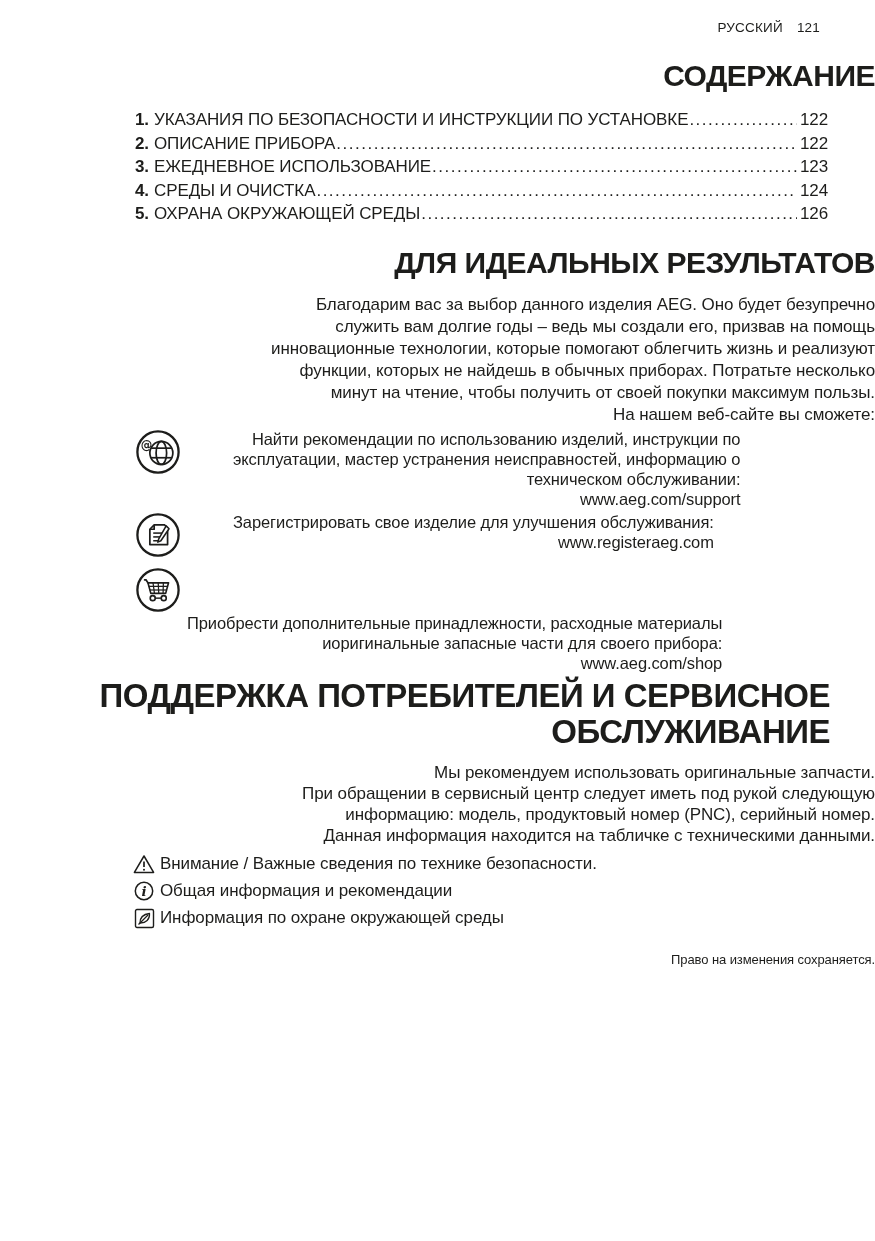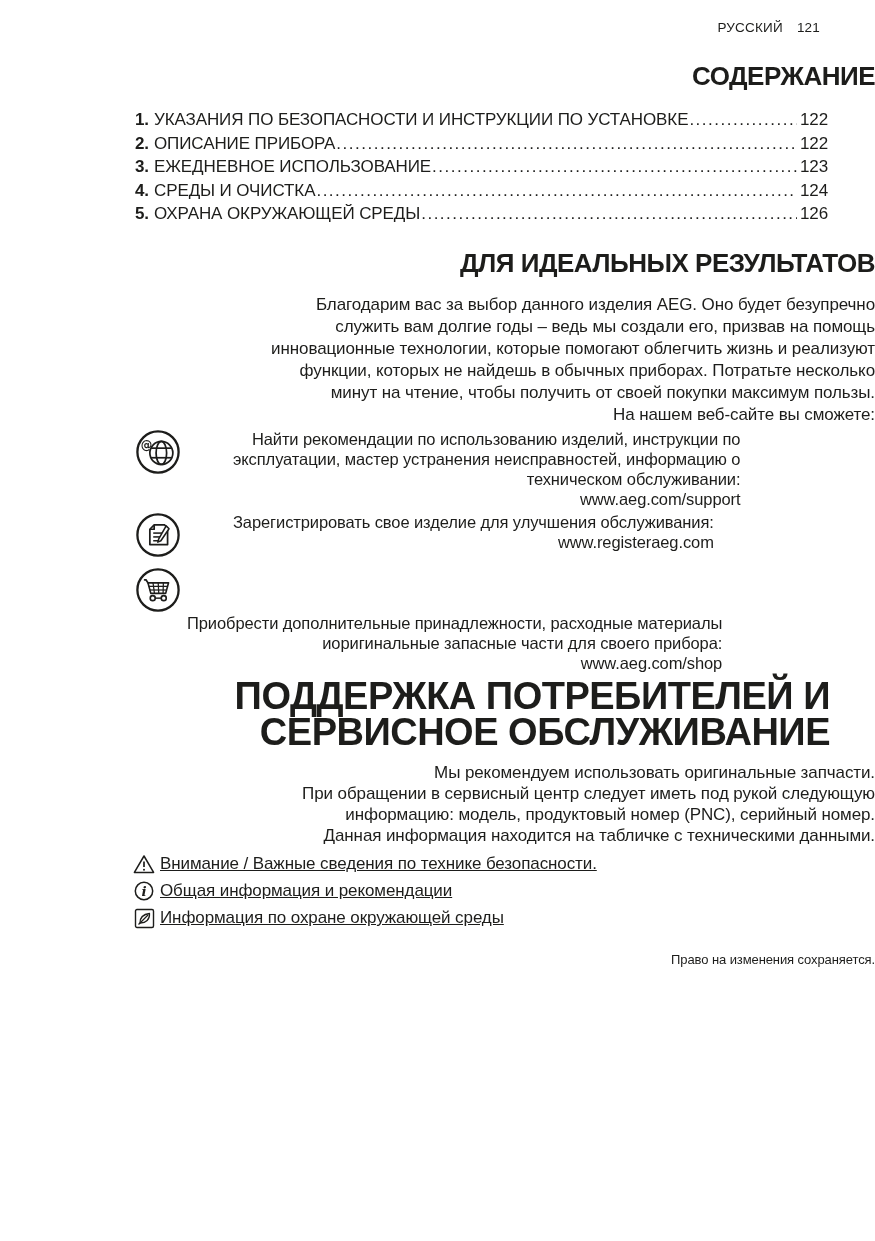--- a/index.html
+++ b/index.html
@@ -16,26 +16,26 @@
   }
   
   .page-header {
     position:absolute; top:20px; right:55px;
     font-size:13.5px; letter-spacing:0.2px;
     display:flex; gap:14px; align-items:baseline;
   }
   
   .h1 {
     margin:0; padding-left:70px;
-    font-size:26px; line-height:30px; font-weight:bold;
+    font-size:30px; line-height:30px; font-weight:bold;
     letter-spacing:-0.5px;
   }
   .h1.first { padding-top:61px; }
   .h1.perfect { margin-top:22px; }
-  .h1.support { margin-top:5px; font-size:38px; line-height:36px; max-width:760px; }
+  .h1.support { margin-top:5px; font-size:33px; line-height:36px; max-width:760px; }
   
   .toc { margin:17px 0 0 135px; width:693px; font-size:17px; letter-spacing:-0.1px; }
   .toc-row { display:flex; align-items:baseline; line-height:23.5px; }
   .toc-num { font-weight:bold; margin-right:5px; white-space:nowrap; }
   .toc-label { white-space:nowrap; }
   .toc-leader {
     flex:1 1 auto; overflow:hidden; white-space:nowrap;
     margin:0 3px 0 1px; min-width:10px;
   }
   .toc-leader::after {
@@ -52,21 +52,21 @@
   .resources { margin:3px 0 0 135px; }
   .resource { display:flex; align-items:flex-start; }
   .resource.r2 { margin-top:3px; }
   .resource.r3 { margin-top:9px;flex-direction:column; }
   .res-icon { width:46px; height:46px; flex:0 0 auto; }
   .res-icon svg { display:block; }
   .res-text { margin-left:52px; font-size:16.5px; line-height:20px; letter-spacing:-0.1px; }
   .res-url { font-weight:normal; }
   
   .notes { margin:5px 0 0 132px; font-size:17px; letter-spacing:-0.1px; }
-  .note { display:flex; align-items:center; height:27px;text-decoration:underline; }
+  .note { display:flex; align-items:center; height:27px; }
   .note-icon { width:24px; height:22px; flex:0 0 auto; display:flex; align-items:center; justify-content:center; }
   .note-text { margin-left:4px; white-space:nowrap; }
   .rights { margin:20px 0 0 135px; font-size:13px; letter-spacing:-0.1px; }
   svg { stroke:#1d1d1b; fill:none; }
   svg text { stroke:none; fill:#1d1d1b; }
 </style>
 </head>
 <body>
 
 <div class="page">

